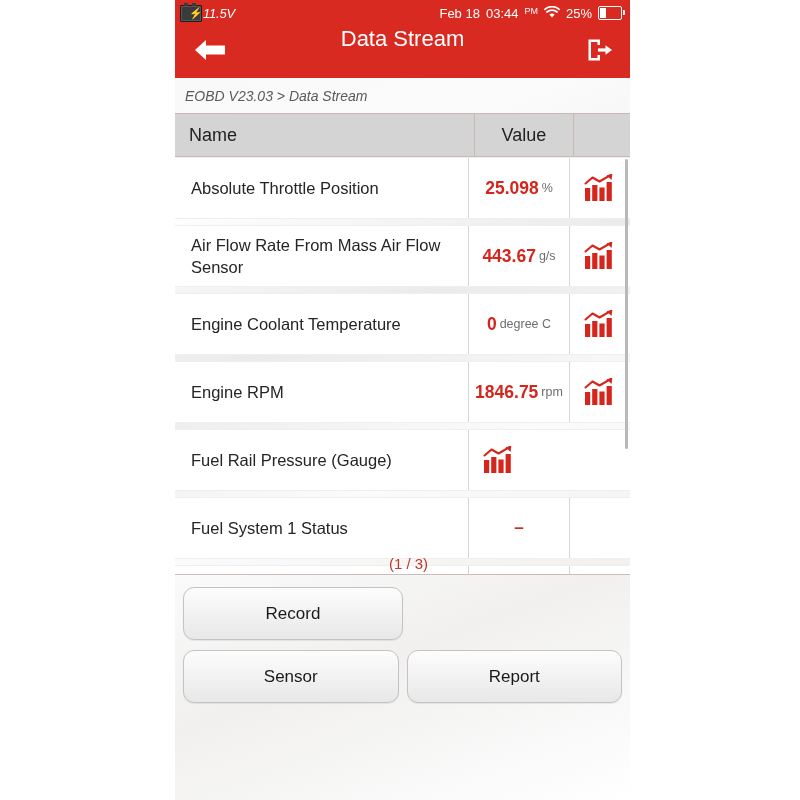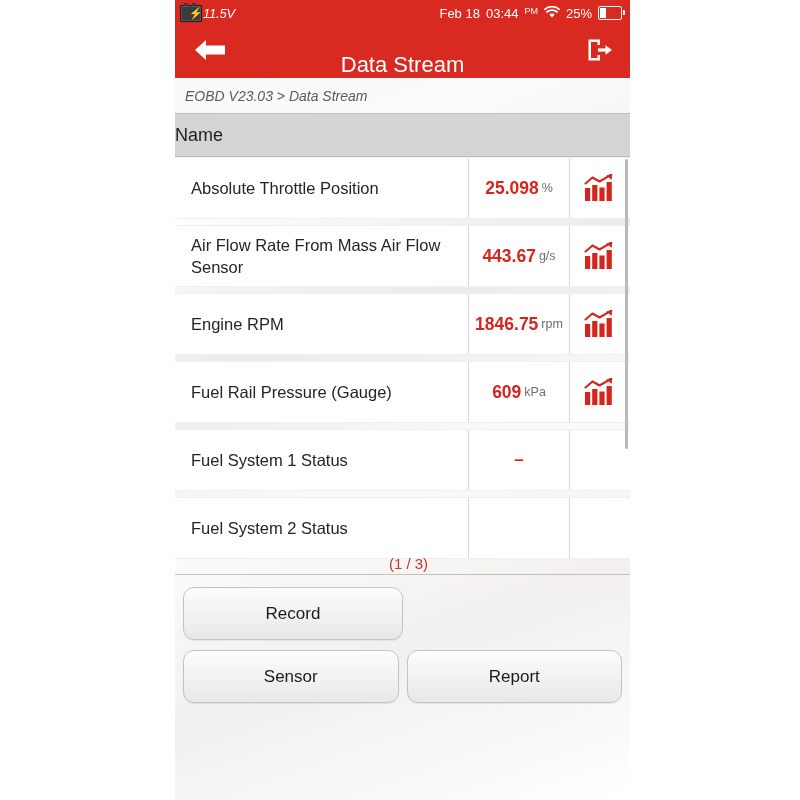--- a/index.html
+++ b/index.html
@@ -79,21 +79,21 @@
   }
   .batt-fill {
     position:absolute; left:1px; top:1px; bottom:1px;
     width:25%; background:#fff;
   }
   
   #titlebar {
     height: 52px;
     background: #d92a22;
     display: flex;
-    align-items: flex-end;
+    align-items: flex-start;
     position: relative;
   }
   #back-btn { position:absolute; left:18px; top:50%; transform:translateY(-50%); cursor:pointer; }
   #exit-btn { position:absolute; right:16px; top:50%; transform:translateY(-50%); cursor:pointer; }
   #title {
     flex: 1;
     text-align: center;
     color: #ffffff;
     font-size: 22px;
   }
@@ -113,21 +113,21 @@
     display: flex;
     height: 42px;
     background: #d5d4d4;
     border-top: 1px solid #c9b9b4;
     border-bottom: 1px solid #c9b9b4;
   }
   #thead .th {
     display: flex; align-items: center;
     font-size: 18px; color: #1f1f1f;
   }
-  .col-name  { width: 294px; }
+  .col-name  { width: 294px; padding-left: 14px; }
   .col-value { width: 101px; justify-content: center; border-left: 1px solid #c9b9b4; border-right: 1px solid #c9b9b4;}
   .col-icon  { width: 58px; }
   
   #list {
     position: relative;
     height: 417px;
     overflow: hidden;
   }
   .row {
     display: flex;
@@ -239,20 +239,21 @@
         <rect x="12" y="11.4" width="10" height="3.2" fill="#ffffff"></rect>
         <path d="M19.5 8.2 L26 13 L19.5 17.8 Z" fill="#ffffff"></path>
       </svg>
     </span>
   </div>
 
   <div id="breadcrumb">EOBD V23.03 &gt; Data Stream</div>
 
   <div id="thead">
     <div class="th col-name">Name</div>
+    <div class="th col-value">Value</div>
     <div class="th col-icon"></div>
   </div>
 
   <div id="list">
     <div id="rows-container">
         <div class="row">
           <div class="c-name">Absolute Throttle Position</div>
           <div class="c-val">
             <span class="num">25.098</span>
             <span class="unit">%</span>
@@ -279,42 +280,55 @@
               <rect x="1" y="14" width="5.2" height="13" fill="#d4261c"></rect>
               <rect x="8.2" y="11" width="5.2" height="16" fill="#d4261c"></rect>
               <rect x="15.4" y="13.5" width="5.2" height="13.5" fill="#d4261c"></rect>
               <rect x="22.6" y="8" width="5.2" height="19" fill="#d4261c"></rect>
               <path d="M1.5 9.5 L8.5 3.5 L15.5 7.5 L27 0.8" stroke="#d4261c" stroke-width="2.1" fill="none" stroke-linejoin="round" stroke-linecap="round"></path>
               <path d="M22.5 1.2 L28.3 0.3 L27.6 6.0 Z" fill="#d4261c"></path>
             </svg>
           </div>
         </div>
         <div class="row">
+          <div class="c-name">Engine Coolant Temperature</div>
+          <div class="c-val">
+            <span class="num">0</span>
+            <span class="unit">degree C</span>
+          </div>
+          <div class="c-ico">
+            <svg width="30" height="28" viewBox="0 0 30 28">
+              <rect x="1" y="14" width="5.2" height="13" fill="#d4261c"></rect>
+              <rect x="8.2" y="11" width="5.2" height="16" fill="#d4261c"></rect>
+              <rect x="15.4" y="13.5" width="5.2" height="13.5" fill="#d4261c"></rect>
+              <rect x="22.6" y="8" width="5.2" height="19" fill="#d4261c"></rect>
+              <path d="M1.5 9.5 L8.5 3.5 L15.5 7.5 L27 0.8" stroke="#d4261c" stroke-width="2.1" fill="none" stroke-linejoin="round" stroke-linecap="round"></path>
+              <path d="M22.5 1.2 L28.3 0.3 L27.6 6.0 Z" fill="#d4261c"></path>
+            </svg>
+          </div>
+        </div>
+        <div class="row">
           <div class="c-name">Engine RPM</div>
           <div class="c-val">
             <span class="num">1846.75</span>
             <span class="unit">rpm</span>
           </div>
           <div class="c-ico">
             <svg width="30" height="28" viewBox="0 0 30 28">
               <rect x="1" y="14" width="5.2" height="13" fill="#d4261c"></rect>
               <rect x="8.2" y="11" width="5.2" height="16" fill="#d4261c"></rect>
               <rect x="15.4" y="13.5" width="5.2" height="13.5" fill="#d4261c"></rect>
               <rect x="22.6" y="8" width="5.2" height="19" fill="#d4261c"></rect>
               <path d="M1.5 9.5 L8.5 3.5 L15.5 7.5 L27 0.8" stroke="#d4261c" stroke-width="2.1" fill="none" stroke-linejoin="round" stroke-linecap="round"></path>
               <path d="M22.5 1.2 L28.3 0.3 L27.6 6.0 Z" fill="#d4261c"></path>
             </svg>
           </div>
         </div>
         <div class="row">
           <div class="c-name">Fuel Rail Pressure (Gauge)</div>
-          <div class="c-val">
-            <span class="num">609</span>
-            <span class="unit">kPa</span>
-          </div>
           <div class="c-ico">
             <svg width="30" height="28" viewBox="0 0 30 28">
               <rect x="1" y="14" width="5.2" height="13" fill="#d4261c"></rect>
               <rect x="8.2" y="11" width="5.2" height="16" fill="#d4261c"></rect>
               <rect x="15.4" y="13.5" width="5.2" height="13.5" fill="#d4261c"></rect>
               <rect x="22.6" y="8" width="5.2" height="19" fill="#d4261c"></rect>
               <path d="M1.5 9.5 L8.5 3.5 L15.5 7.5 L27 0.8" stroke="#d4261c" stroke-width="2.1" fill="none" stroke-linejoin="round" stroke-linecap="round"></path>
               <path d="M22.5 1.2 L28.3 0.3 L27.6 6.0 Z" fill="#d4261c"></path>
             </svg>
           </div>

